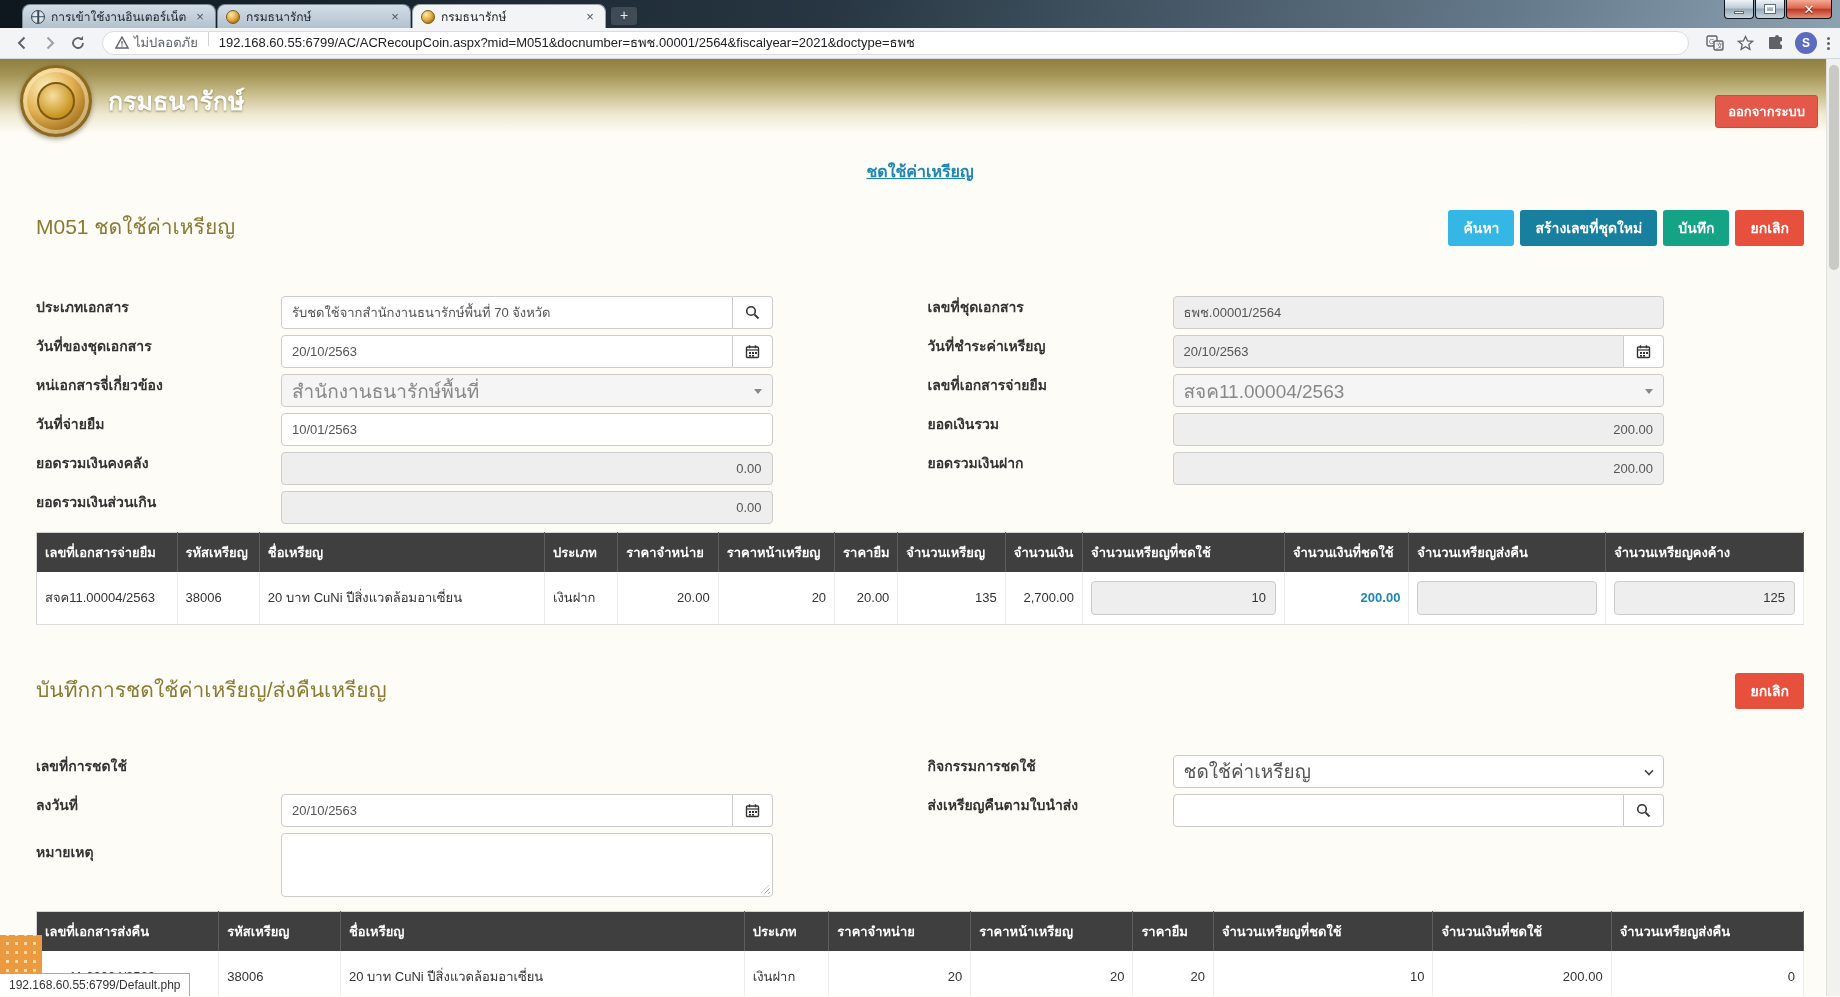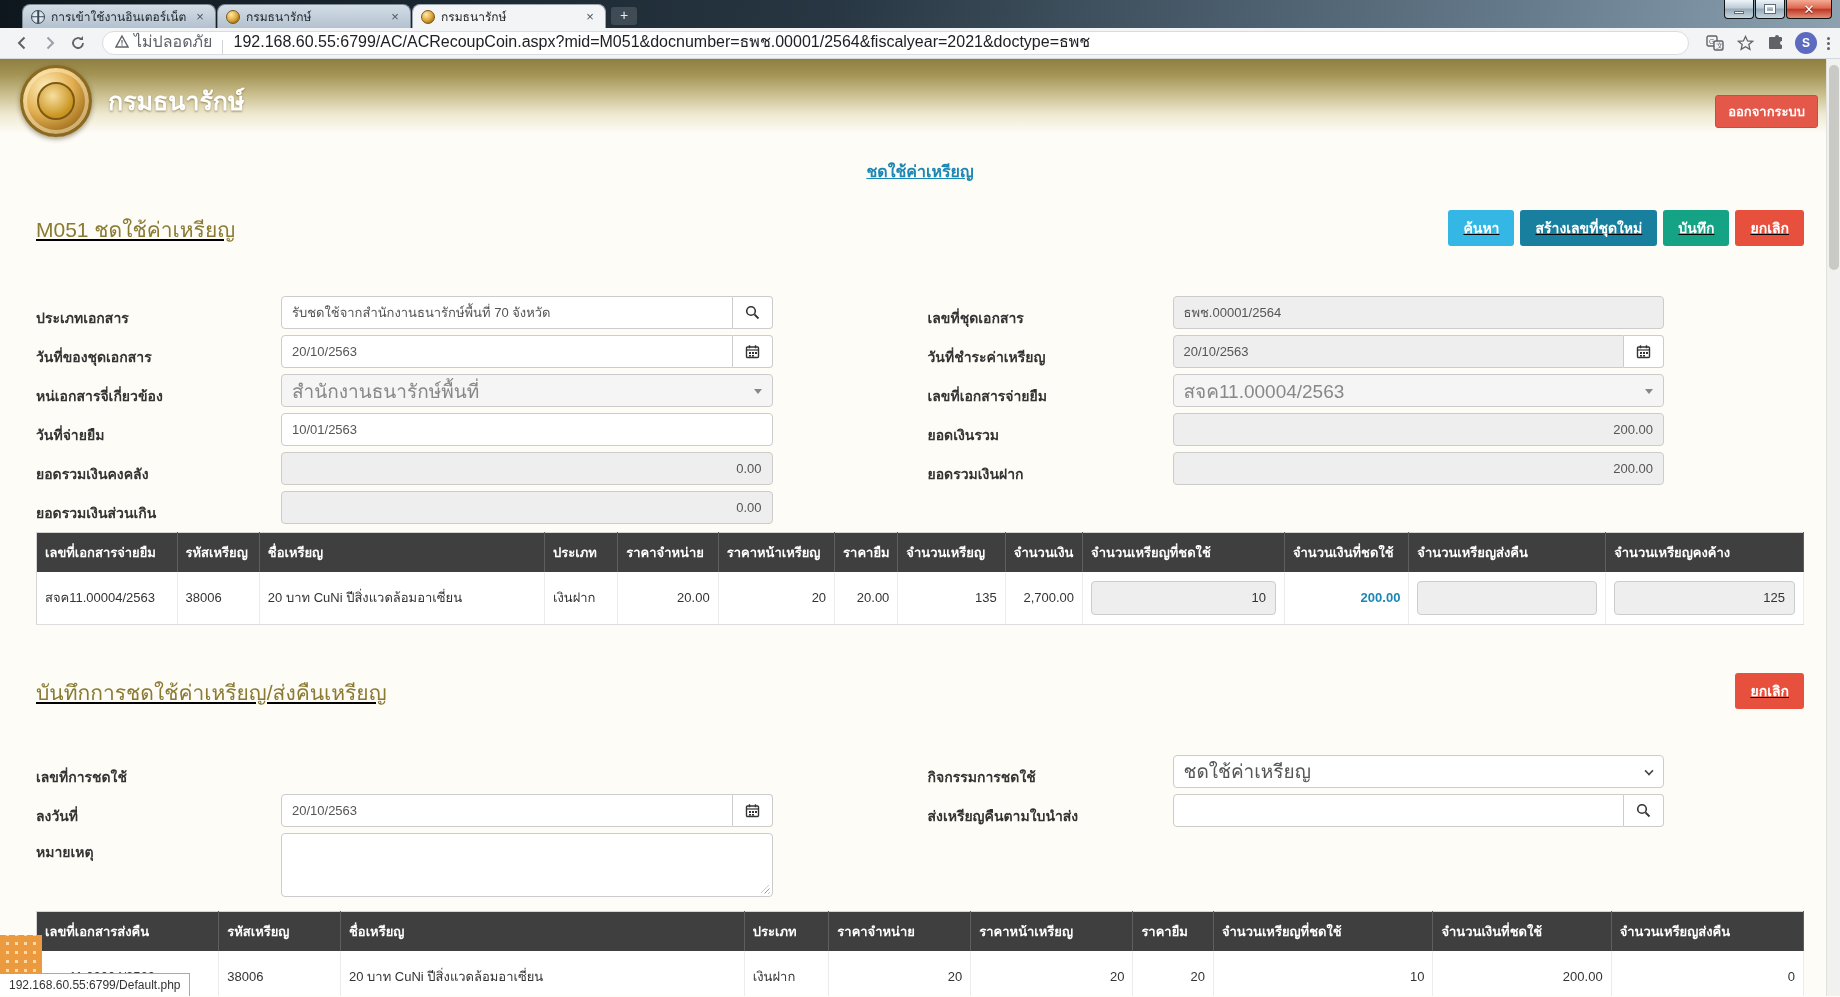--- a/index.html
+++ b/index.html
@@ -23,21 +23,21 @@
   .win-btn { width:30px; height:19px; border:1px solid #101315; border-top:none; border-radius:0 0 4px 4px; margin-left:1px; background:linear-gradient(#eef4f8,#bccbd6 45%,#96a9b8 50%,#c9d6df); display:flex; align-items:center; justify-content:center; }
   .win-btn.close { width:46px; background:linear-gradient(#f4ab95,#dd6750 45%,#c03826 52%,#e28f78); }
   .glyph-min { width:10px; height:3px; background:#fff; border:1px solid #5c6b77; margin-top:6px; }
   .glyph-max { width:10px; height:8px; border:2px solid #fff; outline:1px solid #5c6b77; background:transparent; }
   .glyph-close { color:#fff; font-size:13px; font-weight:bold; text-shadow:0 1px 1px #70190d; }
 
   .toolbar { height:31px; background:#f3f4f6; border-bottom:1px solid #d5d8da; display:flex; align-items:center; padding:0 10px; gap:4px; }
   .nav-ico { width:24px; height:24px; display:flex; align-items:center; justify-content:center; border-radius:50%; color:#5f6368; font-size:16px; }
   .nav-ico.disabled { color:#b0b4b8; }
   .nav-ico svg { display:block; }
-  .omnibox { flex:1; height:24px; margin:0 8px; background:#fff; border:1px solid #dadce0; border-radius:12px; display:flex; align-items:flex-end; padding:0 12px; font-size:16px; color:#202124; overflow:hidden; }
+  .omnibox { flex:1; height:24px; margin:0 8px; background:#fff; border:1px solid #dadce0; border-radius:12px; display:flex; align-items:flex-start; padding:0 12px; font-size:13px; color:#202124; overflow:hidden; }
   .omni-warning { display:flex; align-items:center; color:#5f6368; gap:5px; white-space:nowrap; }
   .omni-sep { width:1px; height:14px; background:#d0d3d6; margin:0 10px; }
   .omni-url { white-space:nowrap; overflow:hidden; text-overflow:ellipsis; color:#202124; }
   .toolbar-right { display:flex; align-items:center; gap:10px; padding-left:4px; }
   .tb-ico { width:20px; height:20px; display:flex; align-items:center; justify-content:center; color:#5f6368; }
   .avatar { width:22px; height:22px; border-radius:50%; background:#5c6bc0; color:#fff; font-size:12px; font-weight:bold; display:flex; align-items:center; justify-content:center; }
   .dots { display:flex; flex-direction:column; gap:2px; }
   .dots i { width:3px; height:3px; border-radius:50%; background:#5f6368; }
 
   
@@ -45,34 +45,34 @@
   .site-header { position:relative; height:74px; background:linear-gradient(#8f7f41 0%,#a29253 20%,#cabf8e 48%,#efe9d2 75%,#fdfcf6 100%); }
   .logo { position:absolute; left:20px; top:6px; width:72px; height:72px; border-radius:50%; background:radial-gradient(circle at 35% 30%,#fdeebc,#e3b052 42%,#a06f1c 75%,#6d4a0e 100%); border:3px solid #8a6a20; box-shadow:0 2px 5px rgba(60,40,0,.45), inset 0 0 0 4px rgba(255,240,200,.5); z-index:2; }
   .logo::after { content:""; position:absolute; inset:14px; border-radius:50%; border:2px solid #7c5a16; background:radial-gradient(circle at 40% 35%,#f7dfa0,#c9941f 70%); }
   .app-title { position:absolute; left:108px; top:22px; color:#fff; font-size:25px; font-weight:bold; text-shadow:0 1px 2px rgba(90,70,10,.55); }
   .logout-btn { position:absolute; right:22px; top:36px; background:#e4584a; color:#fff; font-size:13px; font-weight:bold; padding:5px 12px; border-radius:3px; border:1px solid #d04a3c; }
 
   .content { padding:0 36px; }
   .link-row { text-align:center; margin-top:26px; }
   .page-link { color:#1c87b5; font-size:16px; font-weight:bold; text-decoration:underline; }
 
-  .section-bar { display:flex; justify-content:space-between; align-items:flex-end; margin-top:26px;text-decoration:underline; }
+  .section-bar { display:flex; justify-content:space-between; align-items:flex-start; margin-top:26px; }
   .section-title { color:#8a7a33; font-size:21px; }
   .btn-row { display:flex; gap:6px; }
   .btn { color:#fff; font-size:14px; font-weight:bold; padding:7px 15px; border-radius:3px; border:none; white-space:nowrap; }
   .btn-search { background:#34b7e4; }
   .btn-new { background:#197f9e; }
   .btn-save { background:#14a385; }
   .btn-cancel { background:#e8503e; }
 
   .form-cols { display:flex; margin-top:50px; }
   .fcol { flex:1; }
   .fcol.left { margin-right:155px; }
   .fcol.right { padding-right:140px; }
-  .field { display:flex; align-items:flex-end; margin-bottom:6px; min-height:33px; }
+  .field { display:flex; align-items:flex-start; margin-bottom:6px; min-height:33px; }
   .field > label { width:245px; flex:0 0 245px; font-size:14px; font-weight:bold; color:#333; }
   .control { flex:1; display:flex; }
   .inp { flex:1; height:33px; border:1px solid #ccc; border-radius:4px; background:#fff; padding:0 10px; font-size:13px; color:#555; font-family:inherit; width:100%; }
   .inp:disabled, .inp.gray { background:#eee; color:#555; }
   .inp.num { text-align:right; }
   .grp .inp { border-radius:4px 0 0 4px; }
   .addon { flex:0 0 40px; height:33px; border:1px solid #ccc; border-left:none; border-radius:0 4px 4px 0; background:#fff; display:flex; align-items:center; justify-content:center; color:#333; }
   .selectbox { position:relative; flex:1; height:33px; border:1px solid #ccc; border-radius:4px; background:#f5f5f5; display:flex; align-items:center; padding:0 26px 0 10px; font-size:19px; color:#888; }
   .selectbox.enabled { background:#fff; color:#555; }
   .caret-down { position:absolute; right:10px; top:14px; width:0; height:0; border-left:4px solid transparent; border-right:4px solid transparent; border-top:5px solid #888; }

